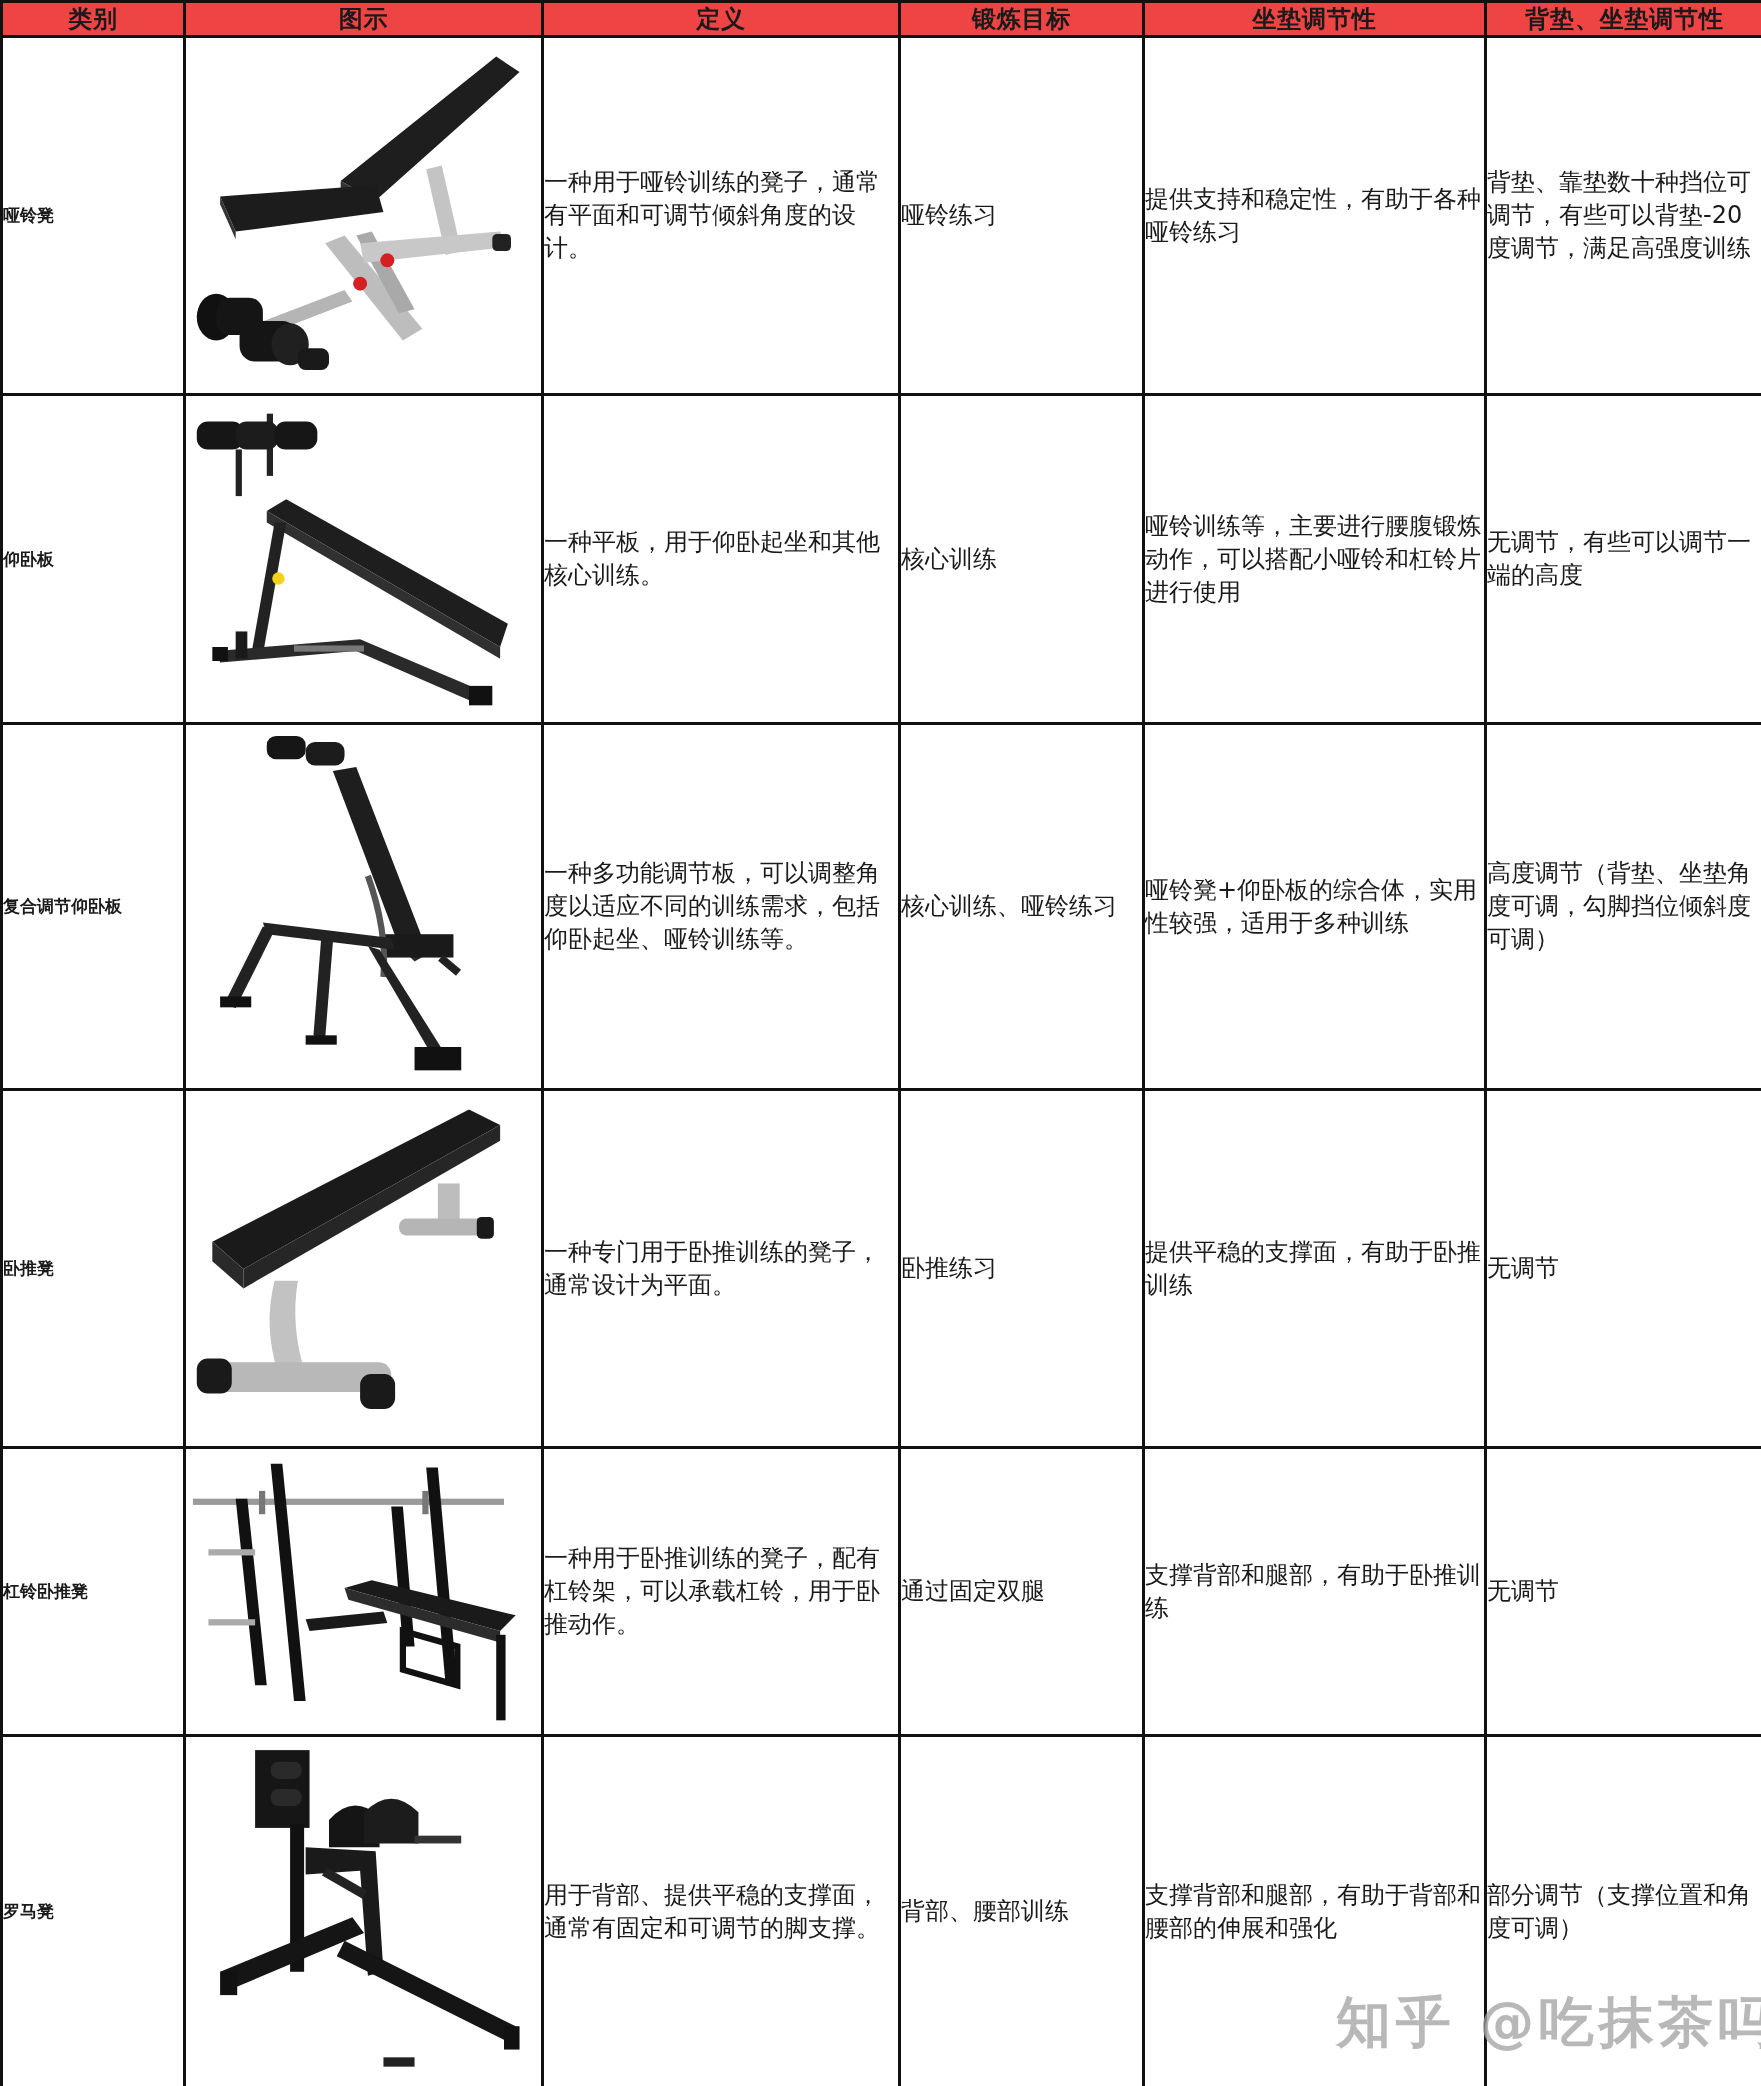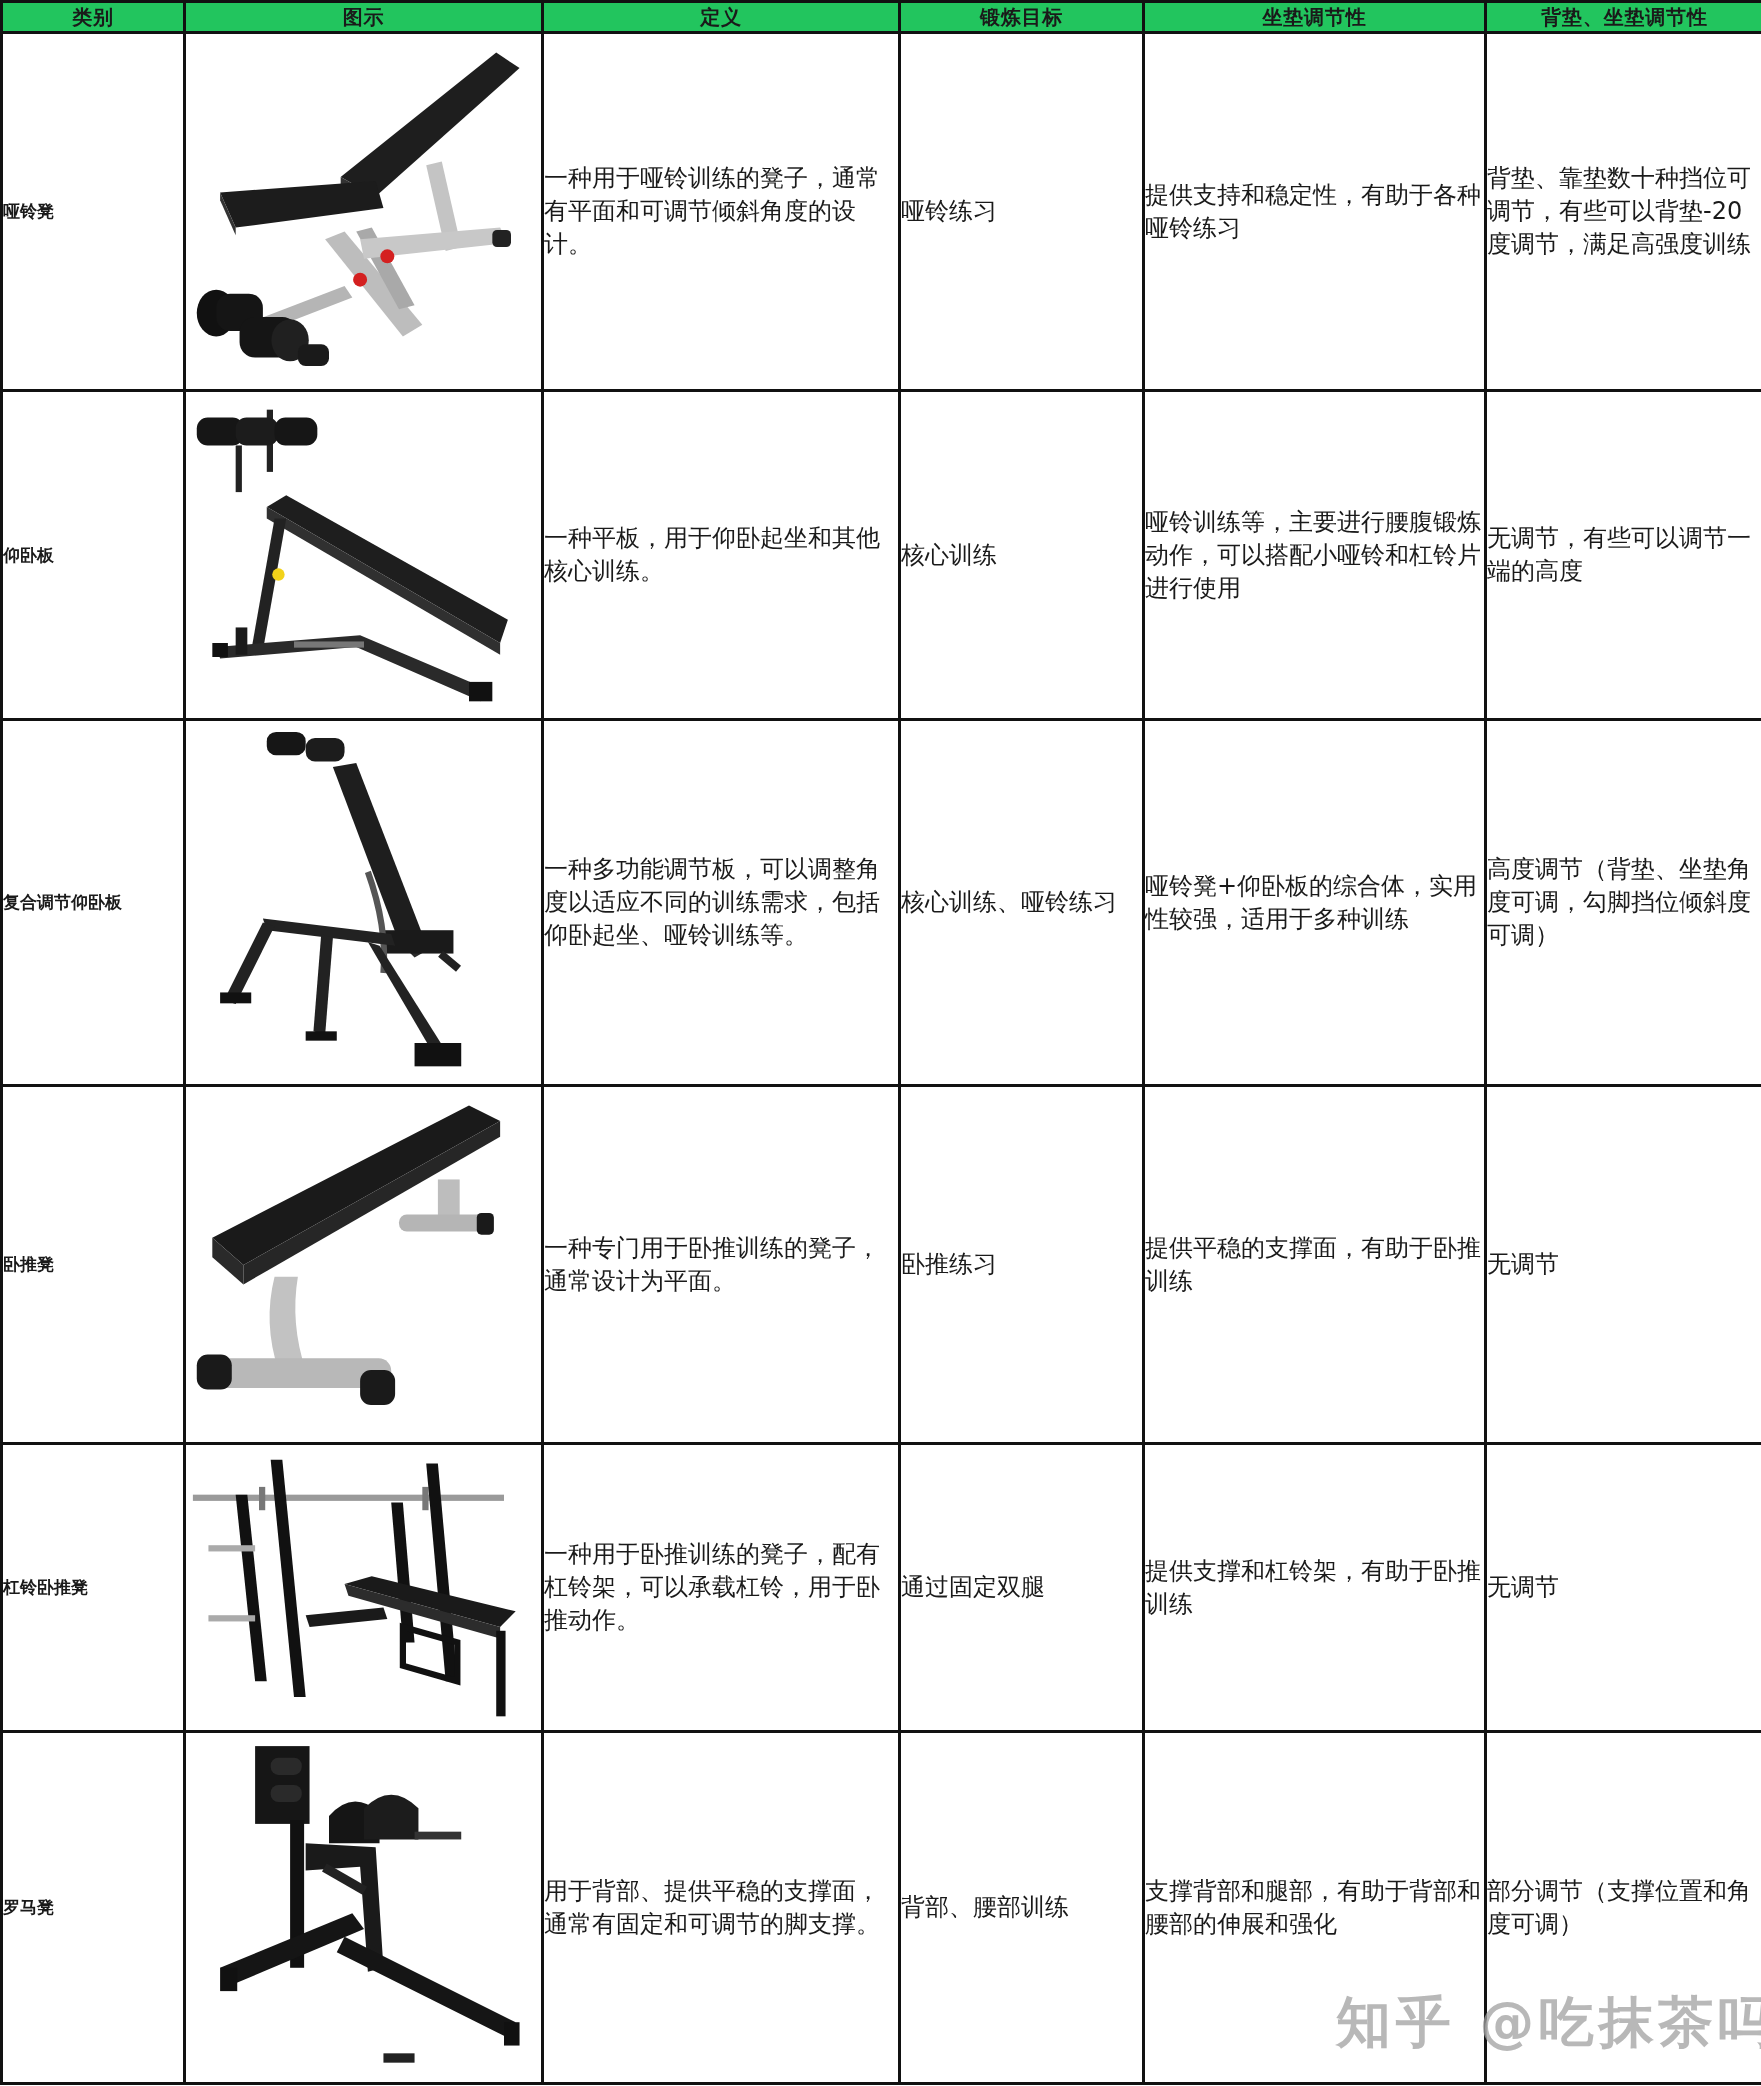--- a/index.html
+++ b/index.html
@@ -1,21 +1,21 @@
 <!DOCTYPE html>
 <html style="font-size:12.5px"><head>
 <meta charset="utf-8">
 <style>
   html, body { margin:0; padding:0; background:#ffffff; }
   body { width:1761px; height:2087px; position:relative; overflow:hidden;
          font-family:"DejaVu Sans","Liberation Sans",sans-serif; color:#1a1a1a; }
   table.grid { position:absolute; left:0; top:0; width:1761px; border-collapse:collapse;
                table-layout:fixed; border:3.1px solid #111; }
   table.grid th, table.grid td { border:3.1px solid #111; padding:0; vertical-align:middle; }
-  table.grid th { background:#22c55e; height:28px; font-weight:bold; font-size:20px;
+  table.grid th { background:#ef4444; height:28px; font-weight:bold; font-size:24px;
                   text-align:center; letter-spacing:0.8px; }
   td.cat { font-weight:bold; font-size:17px; padding-left:4.7px; white-space:nowrap; }
   td.txt { font-size:24px; line-height:33px; padding:0 4.7px 0 6.2px; }
   td.img { background:#fff; text-align:center; }
   td.img svg { display:block; margin:0 auto; }
   .watermark { position:absolute; left:1336px; top:1986px; font-size:55px; font-weight:bold;
                color:rgba(160,160,160,0.75); letter-spacing:4.7px; white-space:nowrap;
                text-shadow:2.3px 2.3px 0 rgba(255,255,255,0.6); pointer-events:none; }
 </style>
 </head>
@@ -160,21 +160,21 @@
           <rect x="25" y="215" width="60" height="8" fill="#aaa"></rect>
           <polygon points="150,215 250,205 255,220 155,230" fill="#1a1a1a"></polygon>
           <polygon points="200,175 235,165 420,210 400,230" fill="#1a1a1a"></polygon>
           <polygon points="200,175 400,230 400,245 205,190" fill="#2c2c2c"></polygon>
           <polygon points="275,230 345,250 345,300 275,280" fill="none" stroke="#111" stroke-width="8"></polygon>
           <rect x="395" y="235" width="12" height="110" fill="#111"></rect>
         </svg>
       </td>
       <td class="txt">一种用于卧推训练的凳子，配有杠铃架，可以承载杠铃，用于卧推动作。</td>
       <td class="txt">通过固定双腿</td>
-      <td class="txt">提供支撑和杠铃架，有助于卧推训练</td>
+      <td class="txt">支撑背部和腿部，有助于卧推训练</td>
       <td class="txt">无调节</td>
     </tr>
 
     <tr style="height:352px">
       <td class="cat">罗马凳</td>
       <td class="img">
         <svg width="350" height="347" viewBox="0 0 450 445">
           <rect x="85" y="15" width="70" height="100" fill="#161616"></rect>
           <rect x="105" y="30" width="40" height="22" rx="10" fill="#2a2a2a"></rect>
           <rect x="105" y="65" width="40" height="22" rx="10" fill="#2a2a2a"></rect>

